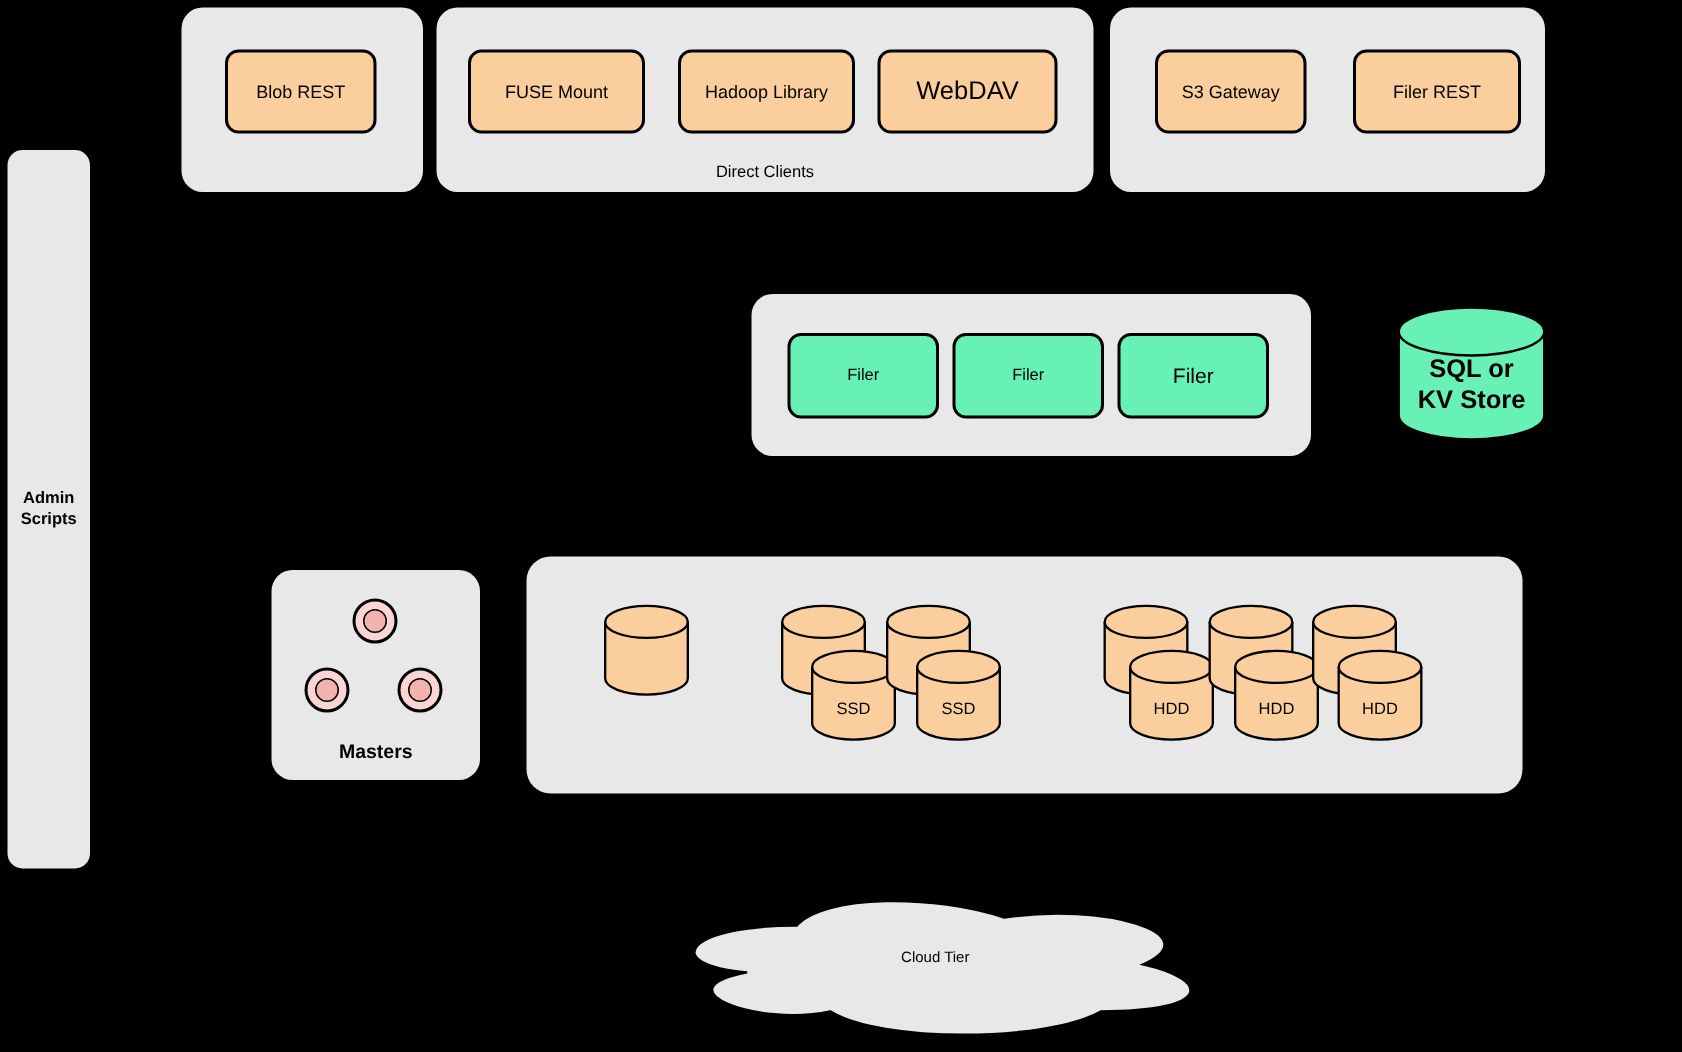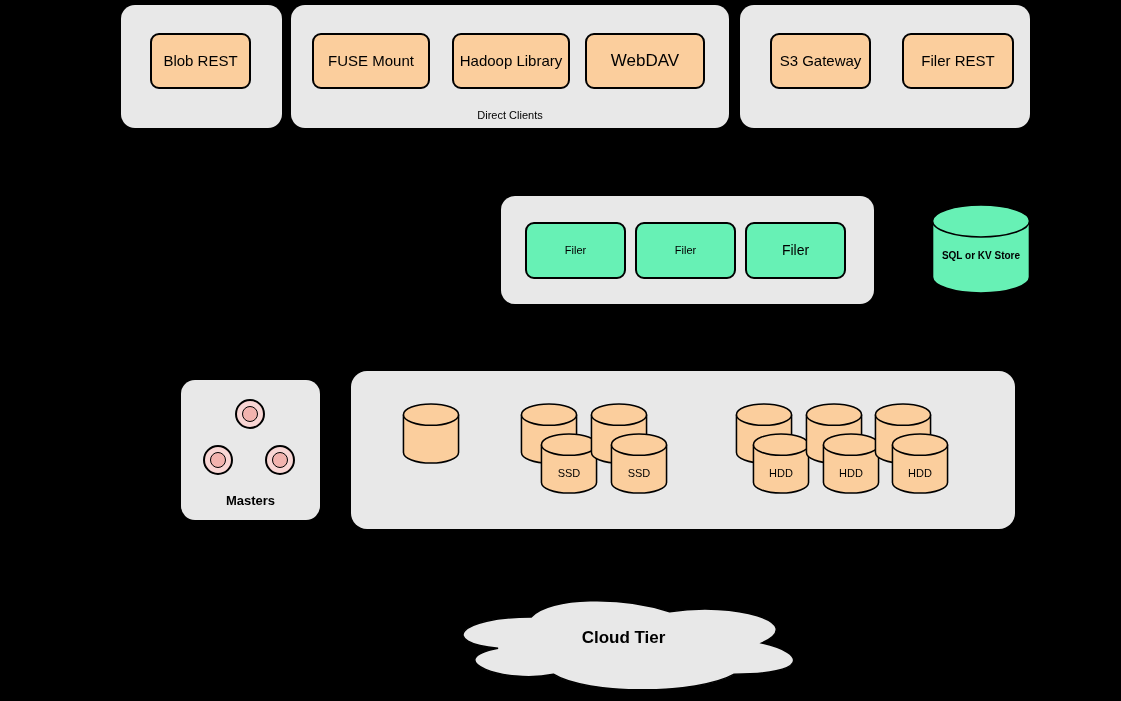--- a/index.html
+++ b/index.html
@@ -11,21 +11,21 @@
     --pink-inner:#f2b3ae;
     --stroke:#000000;
   }
   *{margin:0;padding:0;box-sizing:border-box;}
   body{background:var(--background);font-family:"Liberation Sans",sans-serif;color:#000;}
   .canvas{position:relative;width:1121px;height:701px;background:var(--background);overflow:hidden;}
 
   .group{position:absolute;background:var(--container);border-radius:14px;}
   .node{position:absolute;border:2px solid var(--stroke);border-radius:9px;
         display:flex;align-items:center;justify-content:center;
-        font-size:15px;text-align:center;line-height:1.2;padding:2px;}
+        font-size:12px;text-align:center;line-height:1.2;padding:2px;}
   .node.orange{background:var(--node-orange);}
   .node.green{background:var(--node-green);}
   .caption{position:absolute;left:0;width:100%;text-align:center;font-size:11px;}
 
   
   #admin-bar{position:absolute;left:5px;top:100px;width:55px;height:479px;
              background:var(--container);border-radius:10px;
              display:flex;align-items:center;justify-content:center;}
   #admin-bar .bar-label{font-weight:bold;font-size:11px;text-align:center;line-height:1.25;padding:0 5px;}
 
@@ -47,21 +47,21 @@
   #node-filer2{left:134px;top:26px;width:101px;height:57px;font-size:11px;}
   #node-filer3{left:244px;top:26px;width:101px;height:57px;font-size:14px;}
 
   .cyl{position:absolute;}
   .cyl svg{display:block;width:100%;height:100%;overflow:visible;}
   .cyl .shape{fill:var(--node-orange);stroke:var(--stroke);stroke-width:1.6;}
   .cyl.green .shape{fill:var(--node-green);}
   .cyl-label{position:absolute;left:0;right:0;top:20px;bottom:2px;
              display:flex;align-items:center;justify-content:center;font-size:11px;}
   #store-cyl{left:931px;top:205px;width:100px;height:90px;}
-  #store-cyl .cyl-label{top:18px;bottom:6px;font-weight:bold;font-size:10px;
+  #store-cyl .cyl-label{top:18px;bottom:6px;font-weight:bold;font-size:17px;
                         text-align:center;line-height:1.25;padding:0 8px;}
 
   #masters-group{left:181px;top:380px;width:139px;height:140px;}
   .master-circle{position:absolute;width:30px;height:30px;border-radius:50%;
                  background:var(--pink-outer);border:2px solid var(--stroke);
                  display:flex;align-items:center;justify-content:center;}
   .master-inner{width:16px;height:16px;border-radius:50%;
                 background:var(--pink-inner);border:1.5px solid var(--stroke);}
   #master1{left:54px;top:19px;}
   #master2{left:22px;top:65px;}
@@ -75,27 +75,30 @@
   #ssd2-back{left:239px;top:32px;}  #ssd2-front{left:259px;top:62px;}
   #hdd1-back{left:384px;top:32px;}  #hdd1-front{left:401px;top:62px;}
   #hdd2-back{left:454px;top:32px;}  #hdd2-front{left:471px;top:62px;}
   #hdd3-back{left:523px;top:32px;}  #hdd3-front{left:540px;top:62px;}
 
   #cloud{position:absolute;left:439px;top:591px;width:369px;height:104px;}
   #cloud svg{display:block;width:100%;height:100%;overflow:visible;}
   #cloud .cloud-shape{fill:var(--container);stroke:var(--stroke);stroke-width:1.5;}
   #cloud .cloud-label{position:absolute;left:0;right:0;top:0;bottom:10px;
                       display:flex;align-items:center;justify-content:center;
-                      font-weight:bold;font-size:17px;}
+                      font-weight:normal;font-size:10px;}
 </style>
 </head>
 <body>
 
 <div class="canvas">
 
+  <div id="admin-bar">
+    <span class="bar-label">Admin Scripts</span>
+  </div>
 
   <div class="group" id="blob-group">
     <div class="node orange" id="node-blob">
       <span>Blob REST</span>
     </div>
   </div>
 
   <div class="group" id="direct-group">
     <div class="node orange" id="node-fuse">
       <span>FUSE Mount</span>

